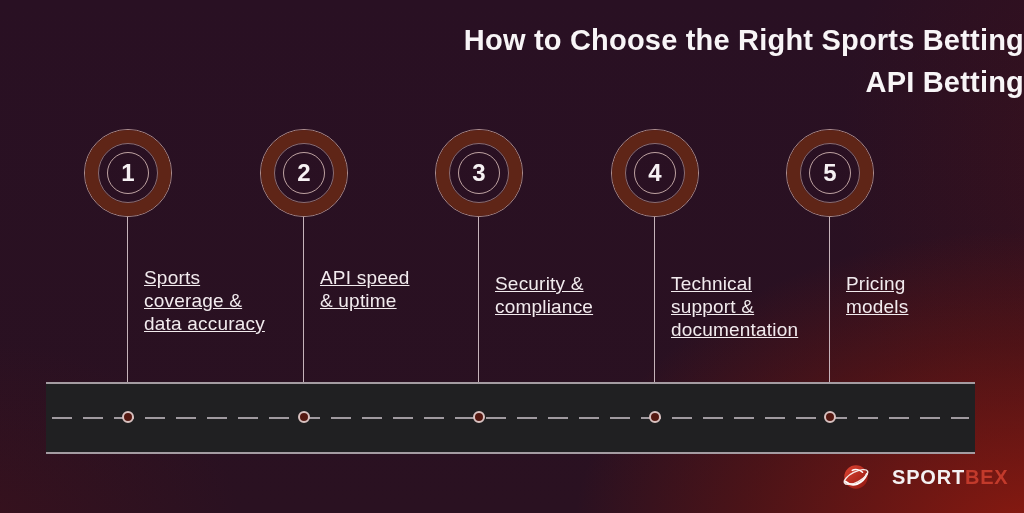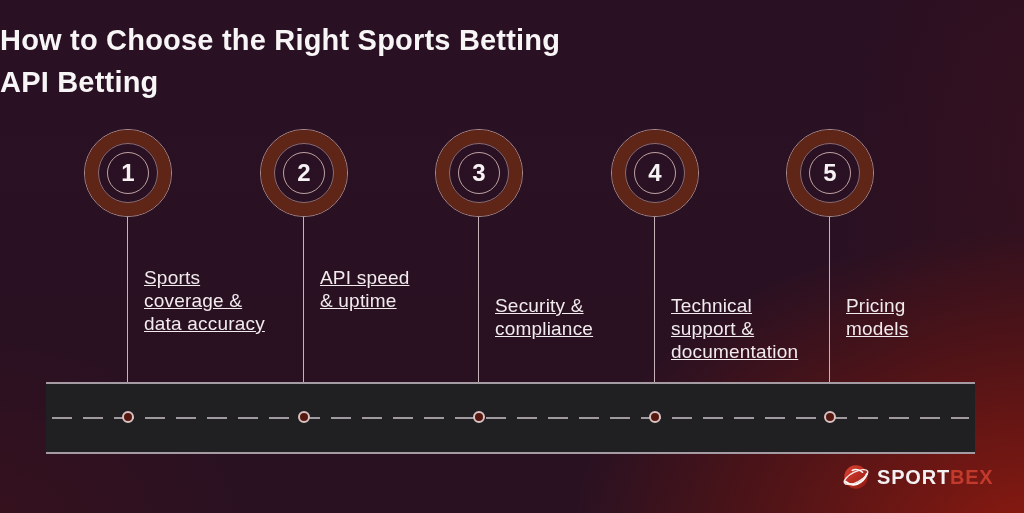--- a/index.html
+++ b/index.html
@@ -10,21 +10,21 @@
     position:relative; width:1024px; height:513px;
     background:
       radial-gradient(640px 430px at 101% 105%, rgba(153,27,13,0.88) 0%, rgba(118,22,12,0.45) 45%, rgba(80,16,14,0) 72%),
       radial-gradient(320px 520px at 104% 32%, rgba(95,18,14,0.22) 0%, rgba(95,18,14,0) 70%),
       radial-gradient(420px 300px at -3% 104%, rgba(86,18,20,0.30) 0%, rgba(86,18,20,0) 65%),
       linear-gradient(180deg, #291023 0%, #2a1121 100%);
   }
 
   .title {
     position:absolute; top:19px; left:0; right:0;
-    text-align:left; color:#f8f5f7;
+    text-align:right; color:#f8f5f7;
     font-size:29px; font-weight:700; line-height:42px;
     letter-spacing:0.2px;
   }
 
   .step { position:absolute; top:129px; width:88px; }
 
   .target {
     position:relative; width:88px; height:88px; border-radius:50%;
     border:1px solid rgba(219,186,180,0.75);
   }
@@ -46,42 +46,42 @@
   .vline {
     position:absolute; left:43px; top:88px;
     width:1px; height:200px; background:#c6b3ba;
   }
 
   .label {
     position:absolute; left:60px; top:137px; width:185px;
     color:#f2ebee; font-size:19px; line-height:23px;
     white-space:pre-line; letter-spacing:0.2px;text-decoration:underline;
   }
-  .label.low { top:143px;margin-top:22px; }
+  .label.low { top:143px; }
 
   .road {
     position:absolute; left:46px; top:382px; width:929px; height:72px;
     background:#202022;
     border-top:2px solid rgba(178,170,176,0.9);
     border-bottom:2px solid rgba(178,170,176,0.9);
   }
   .road-centerline {
     position:absolute; left:6px; right:6px; top:33px; height:2px;
     background:repeating-linear-gradient(90deg,
       #a09aa0 0px, #a09aa0 20px, transparent 20px, transparent 31px);
   }
 
   .dot {
     position:absolute; top:411px; width:12px; height:12px; border-radius:50%;
     background:#541811; border:2px solid #d8c1c0;
   }
 
   .logo {
     position:absolute; top:461px; left:841px; height:32px;
-    display:flex; align-items:center; gap:6px;
+    display:flex; align-items:center; gap:21px;
   }
   .logo-text { font-size:20px; font-weight:800; letter-spacing:0.8px; }
   .logo-text .primary { color:#f4f1f2; }
   .logo-text .secondary { color:#c23a2b; }
 </style>
 </head>
 <body>
 
 <div class="stage">
 

